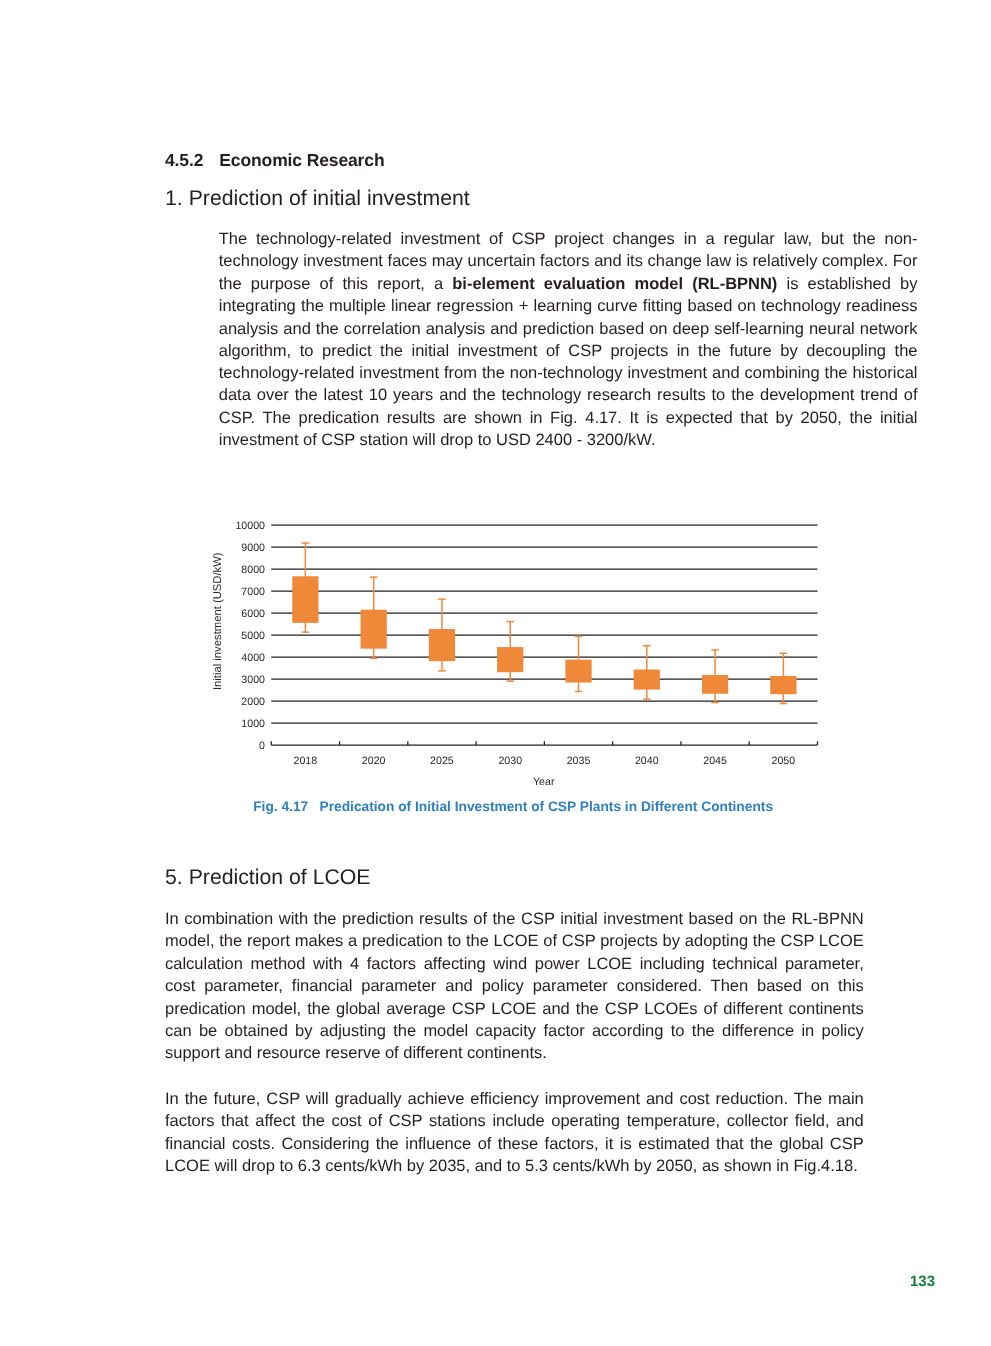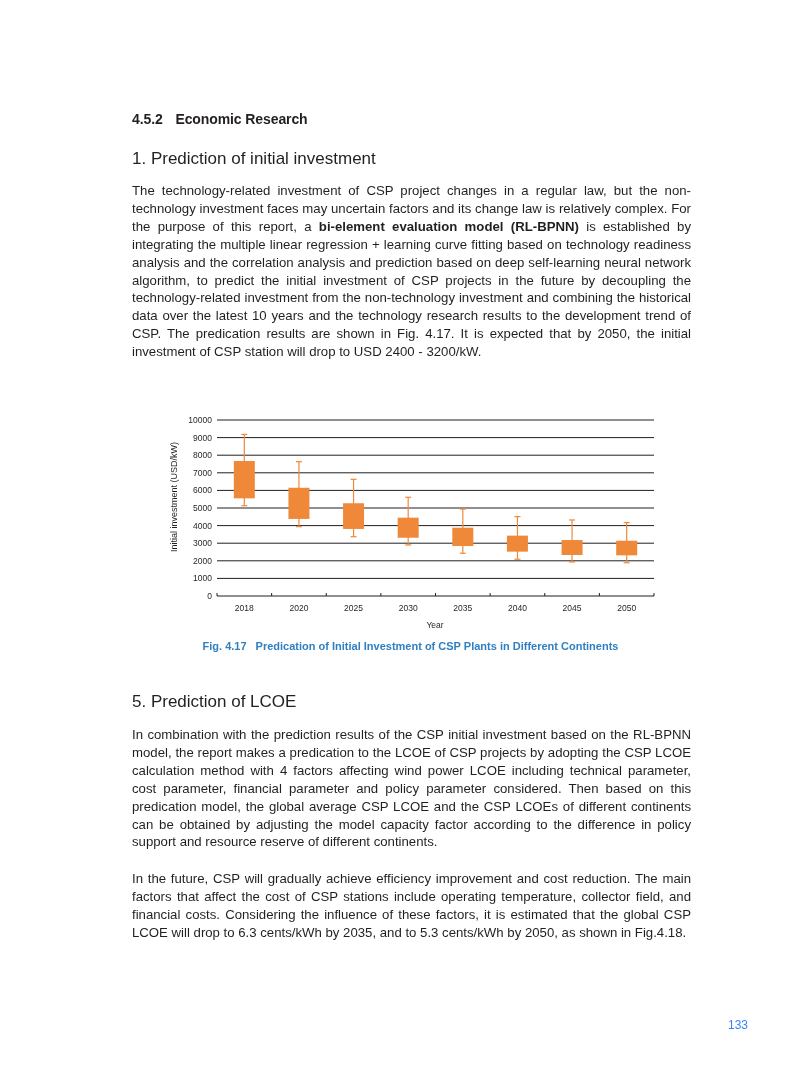--- a/index.html
+++ b/index.html
@@ -1,39 +1,39 @@
 <!DOCTYPE html>
 <html><head>
 <meta charset="utf-8">
 <style>
   html, body { margin: 0; padding: 0; background: #ffffff; }
   body { width: 793px; height: 1077px; position: relative; overflow: hidden;
          font-family: "Liberation Sans", sans-serif; color: #231f20; }
   .abs { position: absolute; }
-  .section-heading { left: 132px; top: 111px; font-size: 14px; font-weight: bold; letter-spacing: -0.1px; }
+  .section-heading { left: 132px; top: 120px; font-size: 14px; font-weight: bold; letter-spacing: -0.1px; }
   .section-heading .num { margin-right: 9px; }
   .subheading { left: 132px; font-size: 17px; }
   .para { left: 132px; width: 559px; font-size: 13.2px; line-height: 17.9px; text-align: justify; }
   .para b { font-weight: bold; }
   .fig-caption { left: 0; width: 793px; top: 640px; text-align: center; font-size: 11px; font-weight: bold; color: #2f7fc1; padding-left: 28px; box-sizing: border-box; }
   .fig-caption .fignum { margin-right: 9px; }
-  .page-number { left: 728px; top: 1018px; font-size: 12px; color: #3b82f6; }
+  .page-number { left: 728px; top: 1018px; font-size: 12px; color: #15803d; font-weight: bold; }
   svg text { font-family: "Liberation Sans", sans-serif; }
 </style>
 </head>
 <body>
 
 <div class="abs section-heading">
   <span class="num">4.5.2</span>
   <span>Economic Research</span>
 </div>
 
 <div class="abs subheading" style="top:149px;">1. Prediction of initial investment</div>
 
-<div class="abs para" style="top:182px;">
+<div class="abs para" style="top:182px;margin-left:43px;">
   <span>The technology-related investment of CSP project changes in a regular law, but the non-technology investment faces may uncertain factors and its change law is relatively complex. For the purpose of this report, a </span><b>bi-element evaluation model (RL-BPNN)</b><span> is established by integrating the multiple linear regression + learning curve fitting  based on technology readiness analysis and the correlation analysis and prediction based on deep self-learning neural network algorithm, to predict the initial investment of CSP projects in the future by decoupling the technology-related investment from the non-technology investment and combining the historical data over the latest 10 years and the technology research results to the development trend of CSP. The predication results are shown in Fig. 4.17. It is expected that by 2050, the initial investment of CSP station will drop to USD 2400 - 3200/kW.</span>
 </div>
 
 <svg class="abs" id="chart" style="left:0; top:400px;" width="793" height="240" viewBox="0 400 793 240">
   <g id="grid">
       <line x1="217" x2="654" y1="578.4" y2="578.4" stroke="#231f20" stroke-width="1"></line>
       <line x1="217" x2="654" y1="560.8" y2="560.8" stroke="#231f20" stroke-width="1"></line>
       <line x1="217" x2="654" y1="543.2" y2="543.2" stroke="#231f20" stroke-width="1"></line>
       <line x1="217" x2="654" y1="525.6" y2="525.6" stroke="#231f20" stroke-width="1"></line>
       <line x1="217" x2="654" y1="508" y2="508" stroke="#231f20" stroke-width="1"></line>

